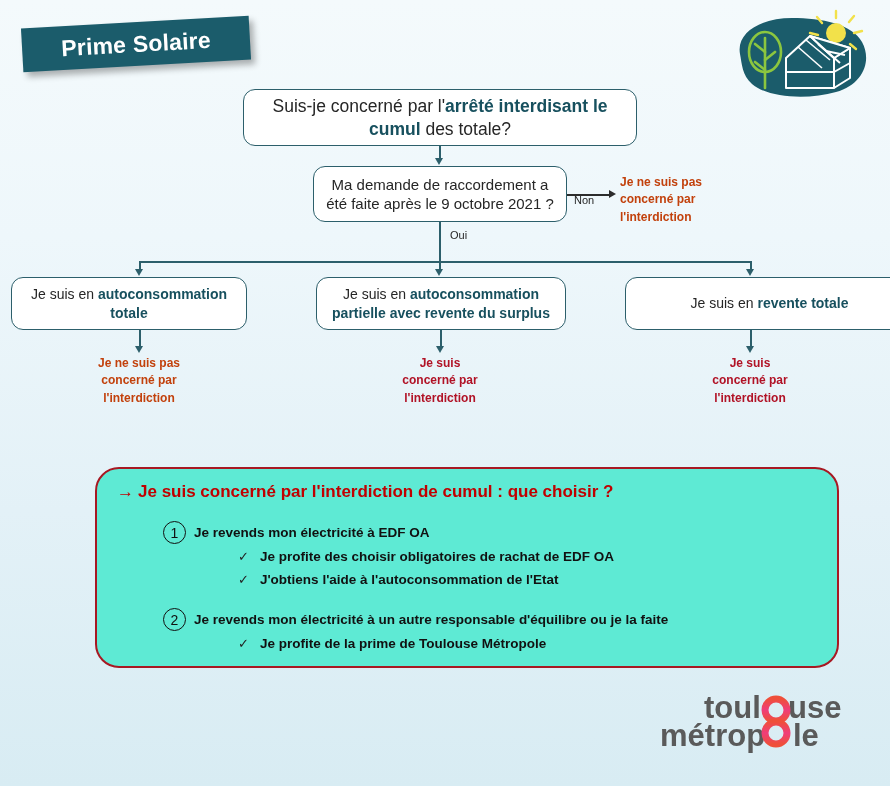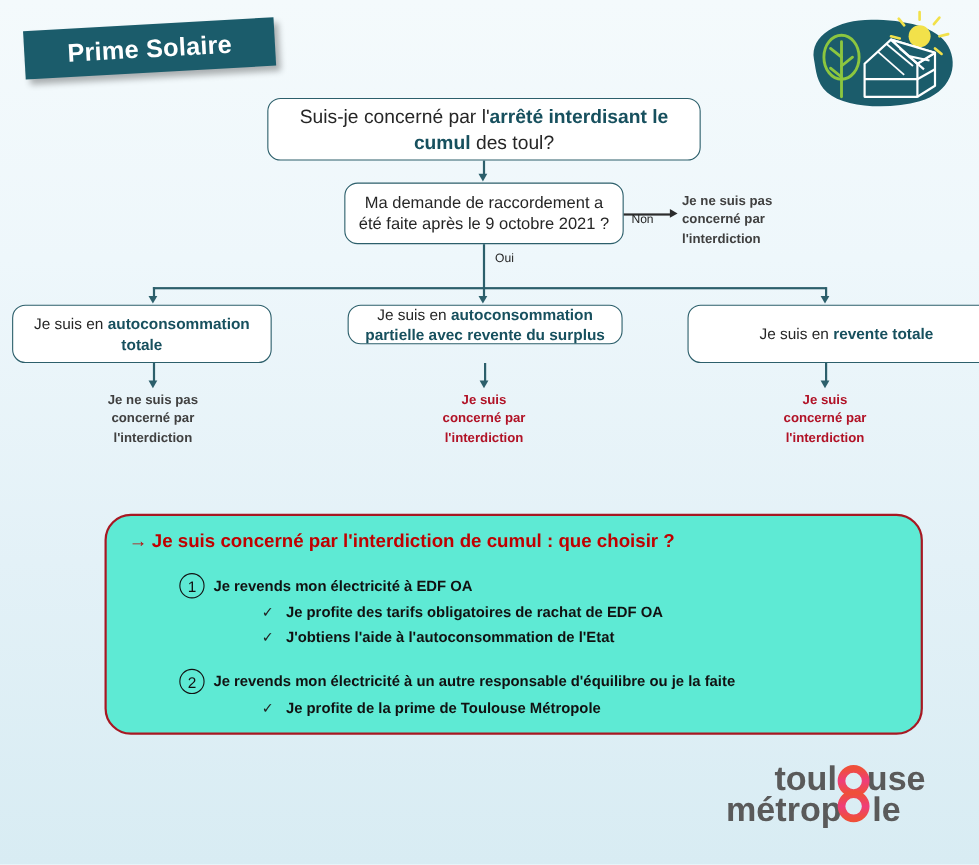--- a/index.html
+++ b/index.html
@@ -84,21 +84,21 @@
     left: 313px;
     top: 166px;
     width: 254px;
     height: 56px;
     font-size: 15px;
   }
   .box-option {
     font-size: 14px;
   }
   #box-opt-1 { left: 11px;  top: 277px; width: 236px; height: 53px; }
-  #box-opt-2 { left: 316px; top: 277px; width: 250px; height: 36px; }
+  #box-opt-2 { left: 316px; top: 277px; width: 250px; height: 53px; }
   #box-opt-3 { left: 625px; top: 277px; width: 289px; height: 53px; }
 
   
   .conn {
     position: absolute;
     background: #2c5f6b;
   }
   .conn.v { width: 1.5px; }
   .conn.h { height: 1.5px; }
   .arrow-down {
@@ -126,21 +126,21 @@
 
   
   .outcome {
     position: absolute;
     font-size: 12px;
     font-weight: bold;
     line-height: 1.45;
     text-align: center;
     white-space: pre-line;
   }
-  .outcome.green { color: #404040; }
+  .outcome.green { color: #c2410c; }
   .outcome.red   { color: #b11226; }
   .outcome.left  { text-align: left; }
 
   
   #answer-panel {
     position: absolute;
     left: 95px;
     top: 467px;
     width: 744px;
     height: 201px;
@@ -268,21 +268,21 @@
       </g>
       <g stroke="#ffffff" stroke-width="1.6" fill="none">
         <line x1="80" y1="39" x2="104" y2="60"></line>
         <line x1="88" y1="32" x2="112" y2="52"></line>
       </g>
     </svg>
   </div>
 
   <div class="flow-box" id="box-q1">
     <div class="inner">
-      <span>Suis-je concerné par l'</span><b>arrêté interdisant le cumul</b><span> des toul?</span>
+      <span>Suis-je concerné par l'</span><b>arrêté interdisant le cumul</b><span> des totale?</span>
     </div>
   </div>
 
   <div class="conn v" style="left:439px; top:146px; height:14px;"></div>
   <div class="arrow-down" style="left:435px; top:158px;"></div>
 
   <div class="flow-box" id="box-q2">
     <div class="inner">
       <span>Ma demande de raccordement a</span><br>
       <span>été faite après le 9 octobre 2021 ?</span>
@@ -343,21 +343,21 @@
     <div id="answer-heading">
       <span class="arrow-glyph">→</span><span>Je suis concerné par l'interdiction de cumul : que choisir ?</span>
     </div>
 
     <div class="answer-item" style="left:66px; top:52px;">
       <span class="circ-num">1</span>
       <span class="item-text">Je revends mon électricité à EDF OA</span>
     </div>
     <div class="sub-item" style="left:141px; top:80px;">
       <span class="check-glyph">✓</span>
-      <span class="sub-text">Je profite des tarifs obligatoires de rachat de EDF OA</span>
+      <span class="sub-text">Je profite des choisir obligatoires de rachat de EDF OA</span>
     </div>
     <div class="sub-item" style="left:141px; top:103px;">
       <span class="check-glyph">✓</span>
       <span class="sub-text">J'obtiens l'aide à l'autoconsommation de l'Etat</span>
     </div>
 
     <div class="answer-item" style="left:66px; top:139px;">
       <span class="circ-num">2</span>
       <span class="item-text">Je revends mon électricité à un autre responsable d'équilibre ou je la faite</span>
     </div>

